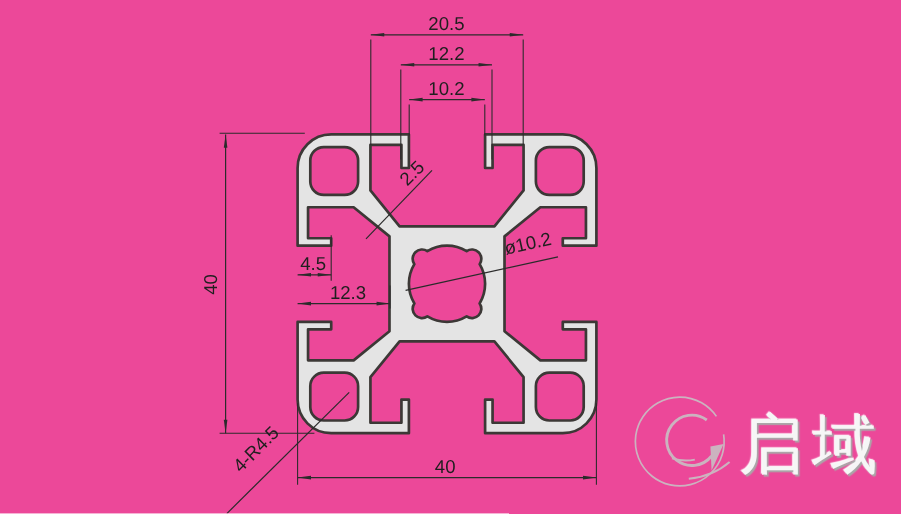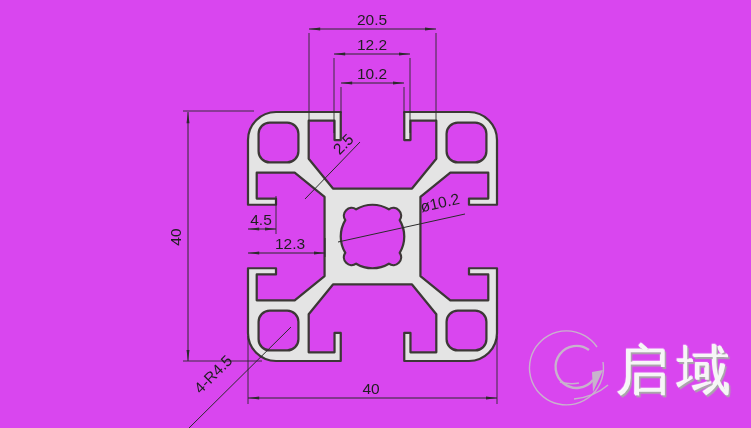--- a/index.html
+++ b/index.html
@@ -1,16 +1,16 @@
 <!DOCTYPE html>
 <html><head>
 <meta charset="utf-8">
 <style>
   html,body{margin:0;padding:0;background:#ffffff;}
-  #canvas{position:relative;width:751px;height:428px;background:#d946ef;overflow:hidden;
+  #canvas{position:relative;width:751px;height:428px;background:#ec4899;overflow:hidden;
           font-family:"Liberation Sans", sans-serif;}
   svg{position:absolute;left:0;top:0;}
   .profile-body{fill:#e4e4e4;stroke:#3c3836;stroke-width:0.36;stroke-linejoin:round;fill-rule:evenodd;}
   .dimline{stroke:#2b2b2b;stroke-width:1;fill:none;}
   .witline{stroke:#2b2b2b;stroke-width:0.9;fill:none;}
   .leader{stroke:#2b2b2b;stroke-width:1;fill:none;}
   .dimtext{font:15.5px "Liberation Sans", sans-serif;fill:#1f1f1f;}
   .wm-stroke{stroke:#c6c6c6;fill:none;}
   .watermark-text{
     position:absolute;left:616px;top:341px;width:160px;

